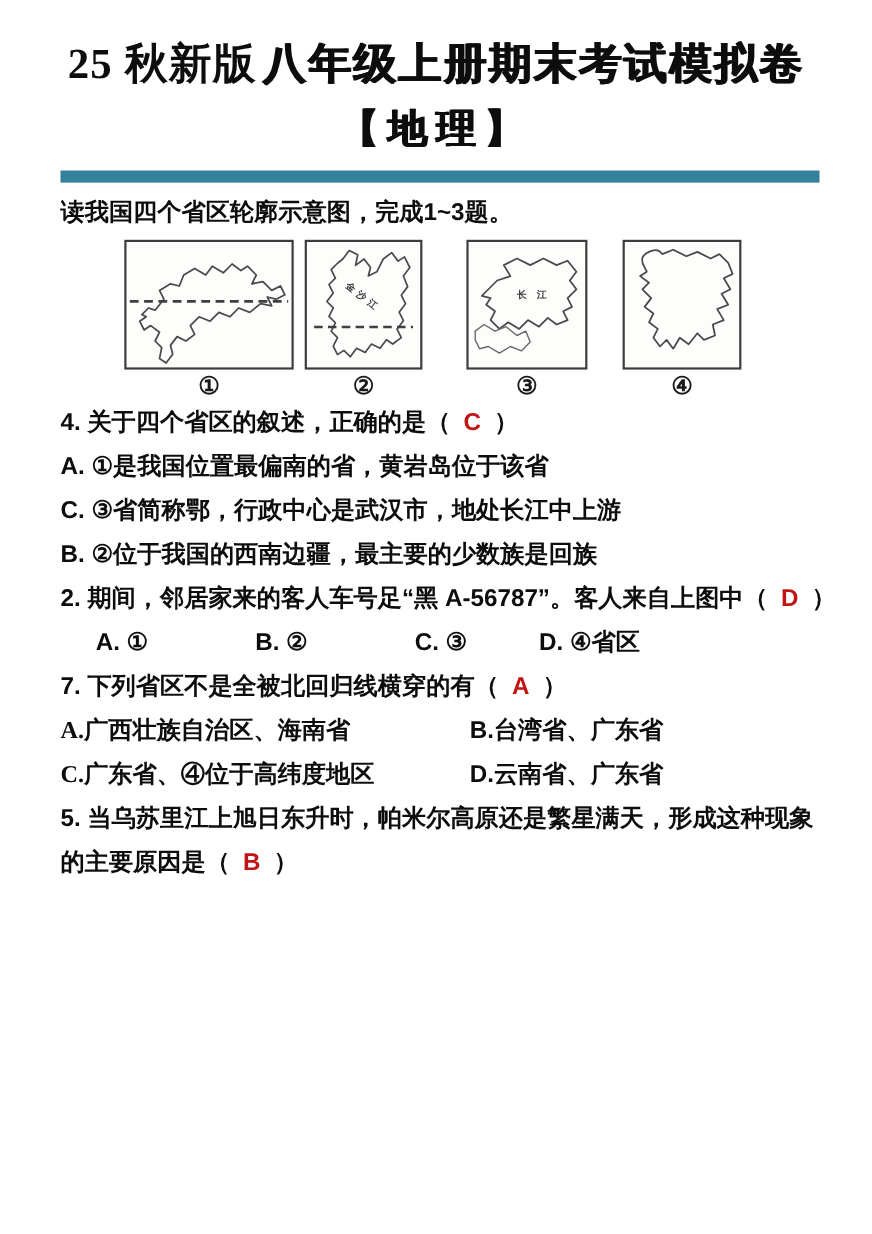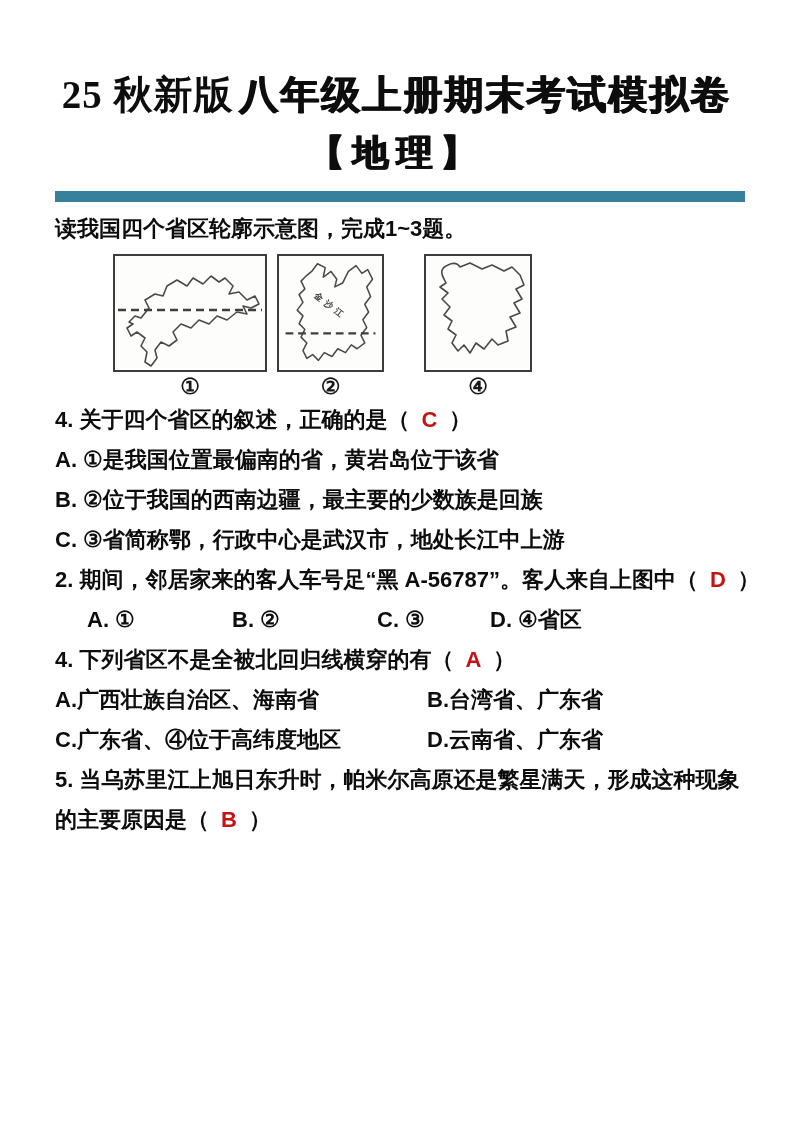--- a/index.html
+++ b/index.html
@@ -1,20 +1,20 @@
 <!DOCTYPE html>
 <html><head>
 <meta charset="utf-8">
 <style>
   html,body{margin:0;padding:0;background:#ffffff;}
   .page{
     position:relative;width:793px;height:1122px;background:#ffffff;
     font-family:"Liberation Sans",sans-serif;color:#0d0d0d;overflow:hidden;box-sizing:border-box;
   }
-  .header{text-align:center;padding-top:72px;}
+  .header{text-align:center;padding-top:36px;}
   .title-line1{margin:0;font-size:39px;font-weight:bold;line-height:46px;letter-spacing:1px;white-space:nowrap;}
   .t-prefix{font-family:"Liberation Serif",serif;font-weight:700;margin-right:6px;}
   .t-main{letter-spacing:2px;text-shadow:0.9px 0 currentColor,-0.9px 0 currentColor;}
   .title-line2{margin:12px 0 0;font-size:36px;font-weight:bold;line-height:46px;letter-spacing:8px;
     text-shadow:0.9px 0 currentColor,-0.9px 0 currentColor;}
   .rule{height:11px;margin:15px 48px 0 55px;}
   .content{padding:7px 33px 0 55px;}
   p.line{margin:0;font-size:22px;font-weight:bold;line-height:40px;color:#0d0d0d;}
   .ans{font-weight:bold;padding:0 12px;}
   
@@ -25,21 +25,21 @@
   .map-fig.m3{margin-right:32px;}
   .map-box{border:2px solid #3c3c3c;background:#fdfdfb;display:block;}
   .map-caption{font-size:22px;font-weight:bold;line-height:26px;margin-top:2px;color:#1a1a1a;}
   .sketch{stroke:#4a4a4a;stroke-width:1.6;fill:none;stroke-linejoin:round;stroke-linecap:round;}
   .sketch-light{stroke:#6a6a6a;stroke-width:1.3;fill:none;stroke-linejoin:round;}
   .dash{stroke:#3f3f3f;stroke-width:2.4;fill:none;stroke-dasharray:8 5;}
   .river-label{font-size:9px;fill:#3c3c3c;font-weight:bold;}
   
   .optrow .opt-cell{display:inline-block;}
   .optrow .w113{width:113px;margin-left:32px;}
-  .q4row .col1{display:inline-block;width:372px;}
+  .q4row .col1{display:inline-block;width:372px;font-family:Liberation Serif, serif;}
 </style>
 </head>
 <body>
 
 <div class="page">
 
   <div class="header">
     <h1 class="title-line1"><span class="t-prefix">25 秋新版</span><span class="t-main">八年级上册期末考试模拟卷</span></h1>
     <h1 class="title-line2">【地理】</h1>
     <div class="rule" style="background: rgb(53, 128, 154);"></div>
@@ -61,47 +61,55 @@
 
       <figure class="map-fig m2">
         <svg class="map-box" width="103" height="114" viewBox="0 0 103 118">
           <path class="sketch" d="M32 16 L38 8 46 12 44 22 52 16 58 24 56 32 64 28 70 16 78 10 84 18 90 14 95 24 89 32 93 42 87 50 91 58 85 66 89 74 83 82 87 90 79 96 73 92 67 100 59 96 53 104 45 100 39 108 33 102 27 106 23 98 27 90 21 84 25 76 19 70 23 62 17 56 23 48 19 40 25 34 21 26 27 20 Z"></path>
           <path class="dash" d="M5 80 L98 80"></path>
           <text class="river-label" x="0" y="0" transform="translate(34 42) rotate(38)" letter-spacing="4">金沙江</text>
         </svg>
         <figcaption class="map-caption">②</figcaption>
       </figure>
 
+      <figure class="map-fig m3">
+        <svg class="map-box" width="106" height="114" viewBox="0 0 106 112">
+          <path class="sketch" d="M16 44 L26 34 38 30 32 20 44 14 56 20 68 14 80 20 90 16 98 26 92 34 98 42 90 50 94 58 86 62 90 70 80 74 72 68 64 76 54 70 46 78 36 72 28 78 20 70 24 62 16 56 20 50 12 48 Z"></path>
+          <path class="sketch-light" d="M6 80 L14 74 24 80 34 76 44 84 52 80 56 90 48 98 38 94 28 100 18 94 10 96 6 88 Z"></path>
+          <text class="river-label" x="44" y="50" letter-spacing="9">长江</text>
+        </svg>
+        <figcaption class="map-caption">③</figcaption>
+      </figure>
 
       <figure class="map-fig m4">
         <svg class="map-box" width="104" height="114" viewBox="0 0 104 112">
           <path class="sketch" d="M18 22 Q12 12 22 8 Q30 4 34 10 L44 6 56 12 66 8 78 14 86 10 94 18 98 28 90 32 96 42 88 46 94 56 84 60 90 70 80 74 82 84 72 88 66 82 58 92 50 86 44 96 38 88 32 94 26 86 30 78 22 72 26 64 18 58 24 50 16 42 22 36 14 30 20 26 Z"></path>
         </svg>
         <figcaption class="map-caption">④</figcaption>
       </figure>
 
     </div>
 
     <div>
       <p class="line"><span>4. 关于四个省区的叙述，正确的是（</span><span class="ans" style="color: rgb(194, 20, 20);">C</span><span>）</span></p>
       <p class="line">A. ①是我国位置最偏南的省，黄岩岛位于该省</p>
+      <p class="line">C. ③省简称鄂，行政中心是武汉市，地处长江中上游</p>
       <p class="line">B. ②位于我国的西南边疆，最主要的少数族是回族</p>
-      <p class="line">C. ③省简称鄂，行政中心是武汉市，地处长江中上游</p>
     </div>
 
     <div>
       <p class="line"><span>2. 期间，邻居家来的客人车号足“黑 A-56787”。客人来自上图中（</span><span class="ans" style="color: rgb(194, 20, 20);">D</span><span>）</span></p>
       <p class="line optrow"><span class="opt-cell w113">A. ①</span><span class="opt-cell w113">B. ②</span><span class="opt-cell w113">C. ③</span><span class="opt-cell">D. ④省区</span></p>
     </div>
 
     <div>
     </div>
 
     <div>
-      <p class="line"><span>4. 下列省区不是全被北回归线横穿的有（</span><span class="ans" style="color: rgb(194, 20, 20);">A</span><span>）</span></p>
+      <p class="line"><span>7. 下列省区不是全被北回归线横穿的有（</span><span class="ans" style="color: rgb(194, 20, 20);">A</span><span>）</span></p>
       <p class="line q4row"><span class="col1">A.广西壮族自治区、海南省</span><span>B.台湾省、广东省</span></p>
       <p class="line q4row"><span class="col1">C.广东省、④位于高纬度地区</span><span>D.云南省、广东省</span></p>
     </div>
 
     <div>
       <p class="line"><span>5. 当乌苏里江上旭日东升时，帕米尔高原还是繁星满天，形成这种现象的主要原因是（</span><span class="ans" style="color: rgb(194, 20, 20);">B</span><span>）</span></p>
     </div>
 
   </div>
 </div>

